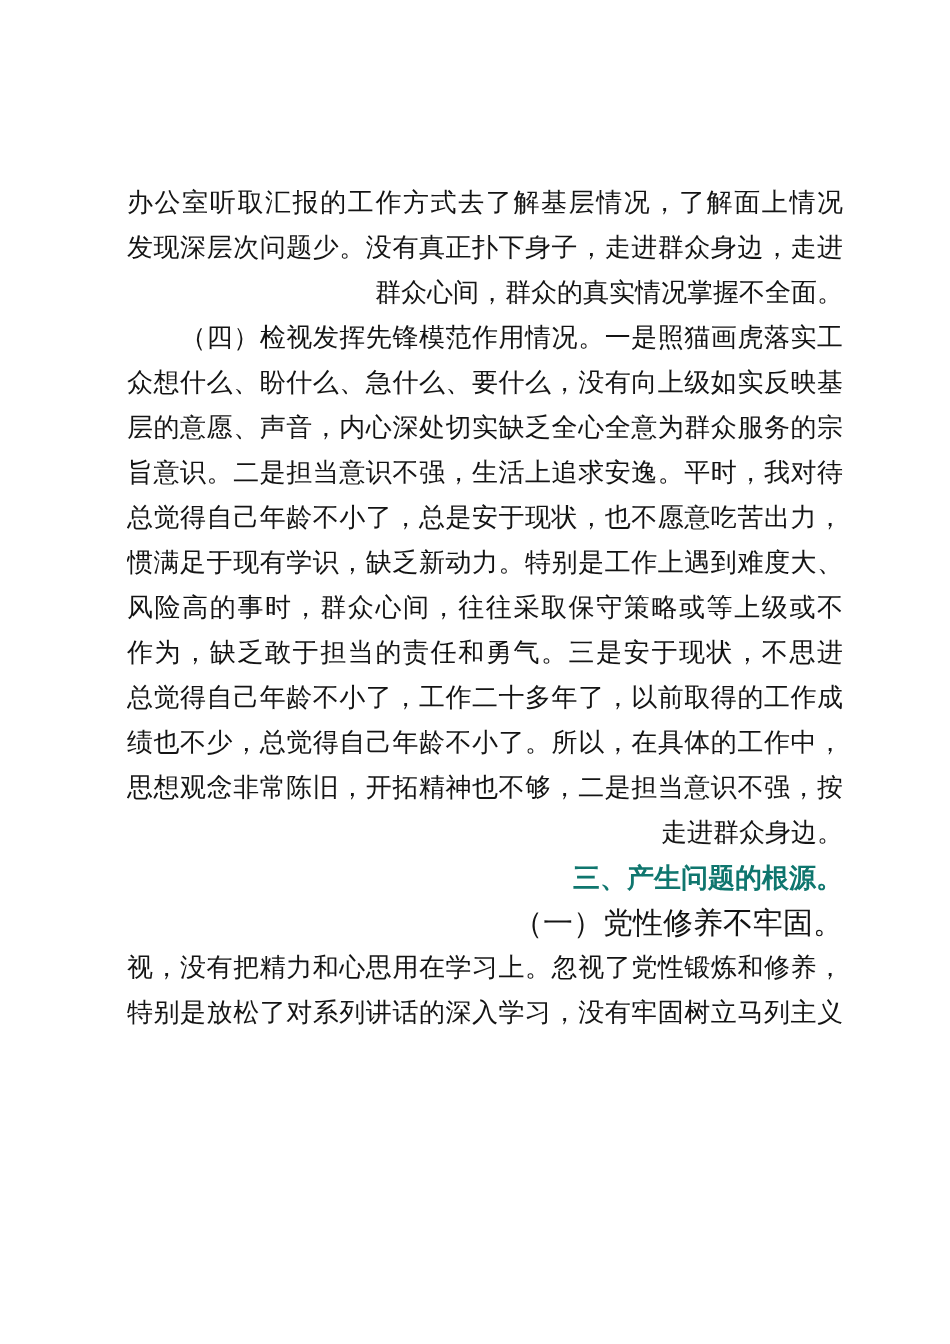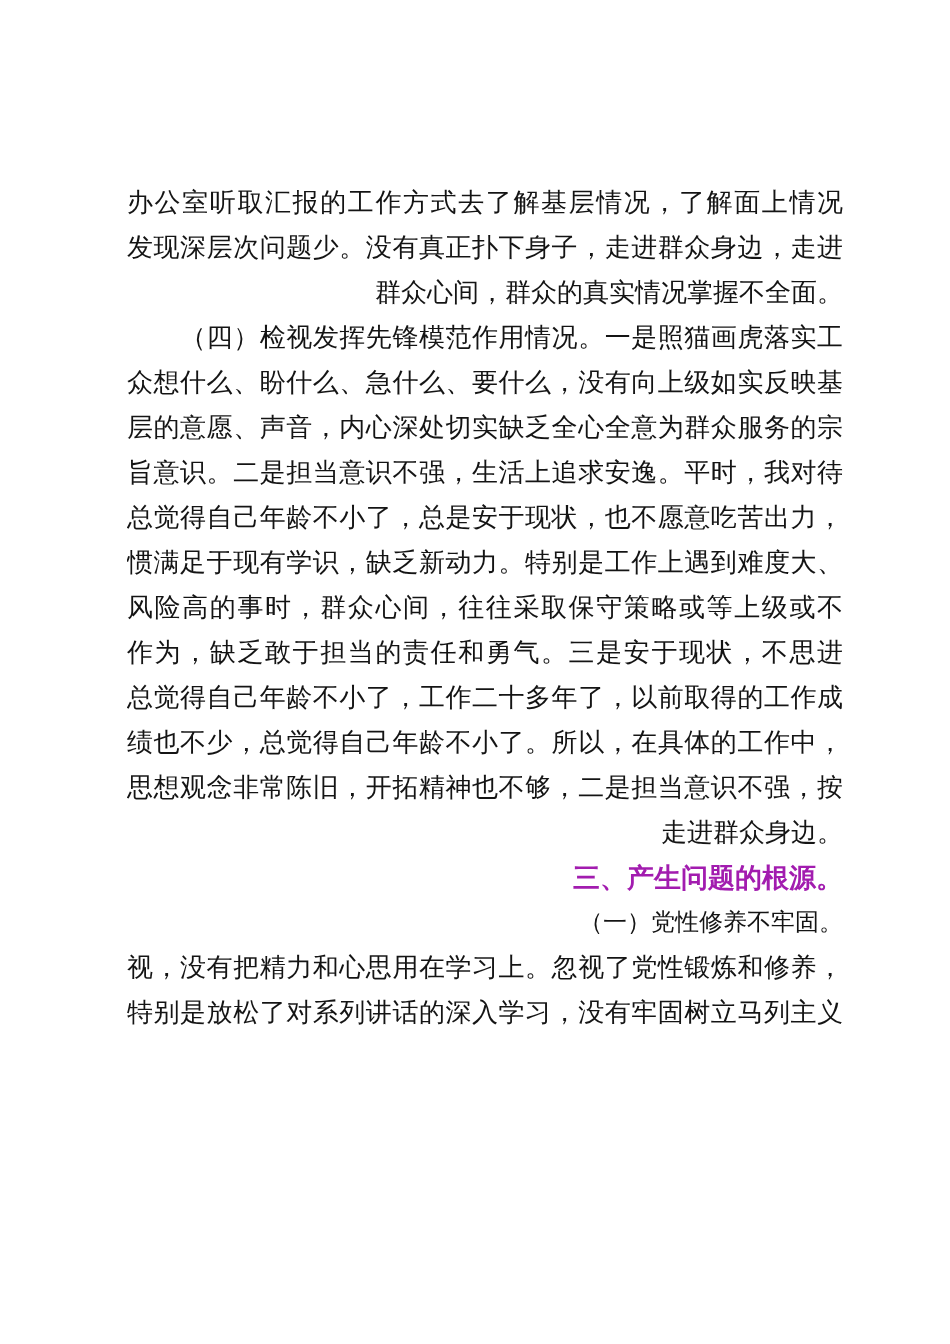--- a/index.html
+++ b/index.html
@@ -34,26 +34,26 @@
     white-space: normal;
     text-align: justify;
     text-align-last: justify;
     text-justify: inter-ideograph;
     overflow: hidden;
   }
   .para.heading-bold .line {
     font-family: "DejaVu Sans", "Liberation Sans", sans-serif;
     font-weight: bold;
     font-size: 27px;
-    color: #a21caf;
+    color: #0f766e;
   }
   .para.subheading .line {
     font-family: "DejaVu Serif", "Liberation Serif", serif;
     font-weight: normal;
-    font-size: 24px;
+    font-size: 30px;
   }
 </style>
 </head>
 <body>
 
 <div class="page">
   <div id="doc-body">
       <div class="para body">
         <div class="line fill">办公室听取汇报的工作方式去了解基层情况，了解面上情况多，</div>
         <div class="line fill">发现深层次问题少。没有真正扑下身子，走进群众身边，走进</div>

